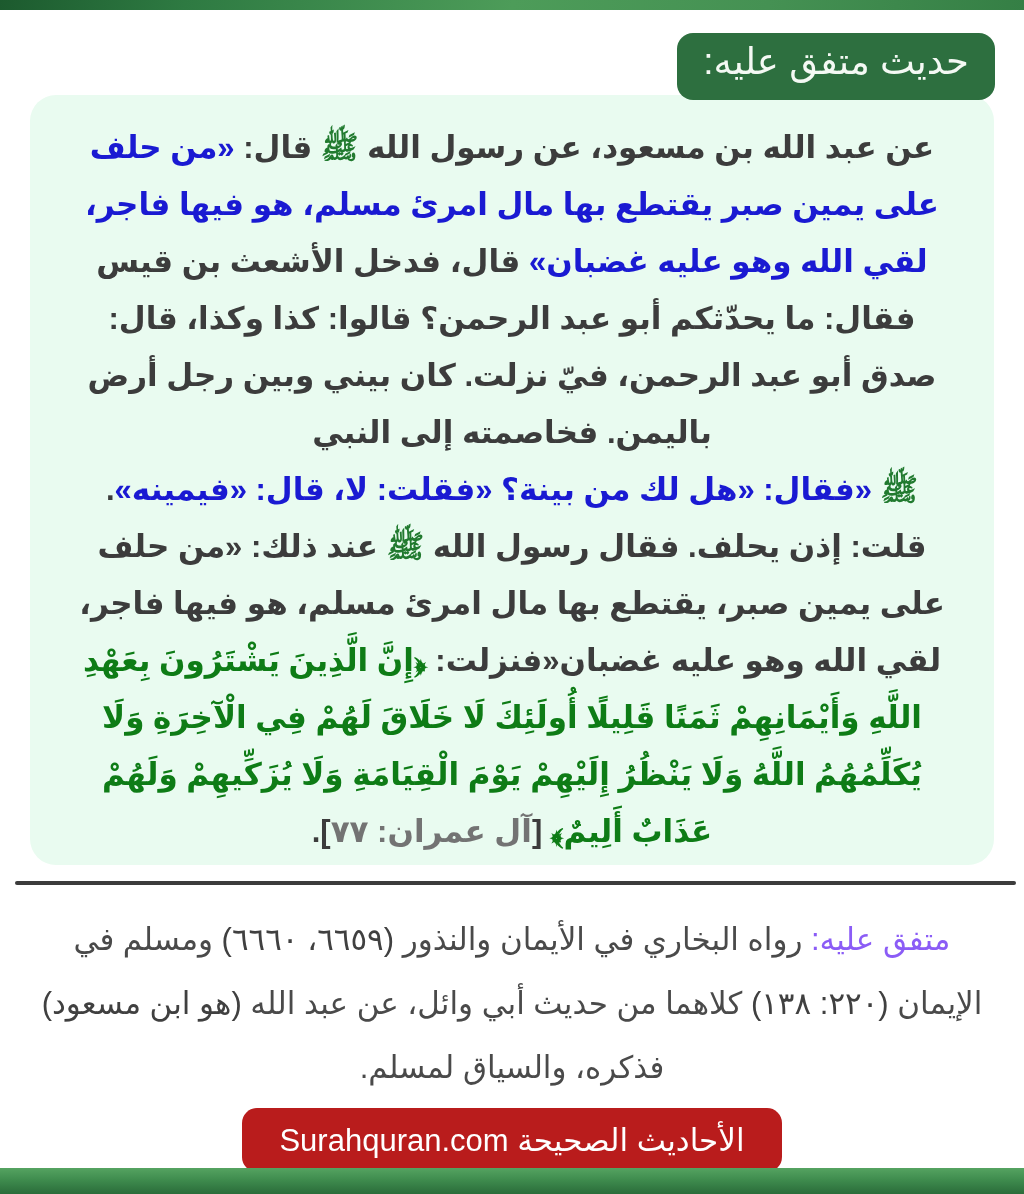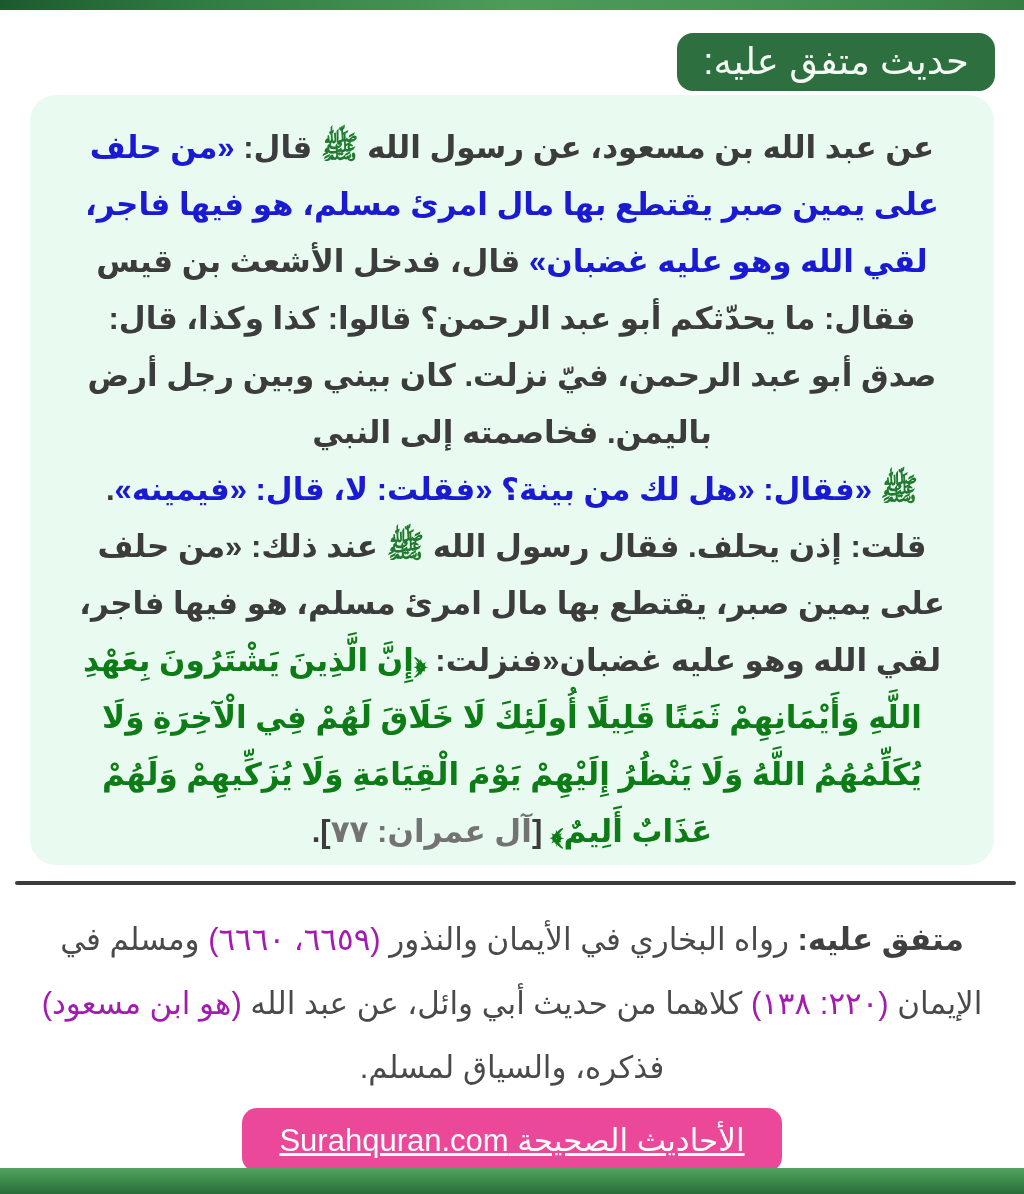--- a/index.html
+++ b/index.html
@@ -10,21 +10,21 @@
     position:relative;overflow:hidden;
   }
   .topbar{
     position:absolute;top:0;left:0;width:1024px;height:10px;
     background:linear-gradient(100deg,#1c5a2e 0%,#2e7a42 18%,#4d9c59 50%,#459153 75%,#357f45 100%);
   }
   .title-badge{
     position:absolute;top:33px;right:29px;
     background:#2d6f3f;color:#f4f9f4;
     font-size:37px;line-height:1;
-    padding:10px 26px 11px 26px;
+    padding:10px 26px 20px 26px;
     border-radius:16px;
     direction:rtl;
     z-index:3;
   }
   .hadith-box{
     position:absolute;top:95px;left:30px;right:30px;height:770px;
     background:#e9fbf0;border-radius:26px;
     box-sizing:border-box;
     padding:24px 48px;
     direction:rtl;text-align:center;
@@ -37,42 +37,41 @@
   }
   .takhrij{
     position:absolute;top:908px;left:28px;right:28px;
     direction:rtl;text-align:center;
     font-size:31px;line-height:64px;
     color:#4a4a4a;
   }
   .banner{
     position:absolute;top:1108px;left:50%;transform:translateX(-50%);
     width:540px;height:64px;
-    background:#ec4899;border-radius:15px;
+    background:#b91c1c;border-radius:15px;
     color:#ffffff;font-size:31px;
     display:flex;align-items:center;justify-content:center;
     direction:rtl;
     z-index:1;
-    text-decoration:underline;
   }
   .bottombar{
     position:absolute;bottom:0;left:0;width:1024px;height:26px;
     background:linear-gradient(to bottom,#55a361 0%,#3f8c4e 45%,#2a6c3a 100%);
     z-index:2;
   }
   
   .seg-dark{color:#3c3c3c;}
   .seg-blue{color:#1a1ad2;}
   .seg-saw{color:#217a2f;}
   .seg-quran{color:#0e7c16;text-align:right;}
   .seg-ref{color:#737373;}
   
-  .seg-red{color:#404040;font-weight:bold;}
+  .seg-red{color:#8b5cf6;font-weight:normal;}
   .seg-dark2{color:#4a4a4a;}
-  .seg-green{color:#a21caf;text-align:right;}
+  .seg-green{color:#404040;text-align:right;}
 </style>
 </head>
 <body>
 
 <div class="topbar"></div>
 
 <div class="title-badge">حديث متفق عليه:</div>
 
 <div class="hadith-box">
   <span id="hadith-segments"><span class="seg-dark">عن عبد الله بن مسعود، عن رسول الله </span><span class="seg-saw">ﷺ</span><span class="seg-dark"> قال: </span><span class="seg-blue">«من حلف على يمين صبر يقتطع بها مال امرئ مسلم، هو فيها فاجر، لقي الله وهو عليه غضبان»</span><span class="seg-dark"> قال، فدخل الأشعث بن قيس فقال: ما يحدّثكم أبو عبد الرحمن؟ قالوا: كذا وكذا، قال: صدق أبو عبد الرحمن، فيّ نزلت. كان بيني وبين رجل أرض باليمن. فخاصمته إلى النبي</span><br><span class="seg-saw">ﷺ</span><span class="seg-blue"> «فقال: «هل لك من بينة؟ «فقلت: لا، قال: «فيمينه»</span><span class="seg-dark">. قلت: إذن يحلف. فقال رسول الله </span><span class="seg-saw">ﷺ</span><span class="seg-dark"> عند ذلك: «من حلف على يمين صبر، يقتطع بها مال امرئ مسلم، هو فيها فاجر، لقي الله وهو عليه غضبان«فنزلت: </span><span class="seg-quran">﴿إِنَّ الَّذِينَ يَشْتَرُونَ بِعَهْدِ اللَّهِ وَأَيْمَانِهِمْ ثَمَنًا قَلِيلًا أُولَئِكَ لَا خَلَاقَ لَهُمْ فِي الْآخِرَةِ وَلَا يُكَلِّمُهُمُ اللَّهُ وَلَا يَنْظُرُ إِلَيْهِمْ يَوْمَ الْقِيَامَةِ وَلَا يُزَكِّيهِمْ وَلَهُمْ عَذَابٌ أَلِيمٌ﴾</span><span class="seg-dark"> [</span><span class="seg-ref">آل عمران: ٧٧</span><span class="seg-dark">].</span></span>

